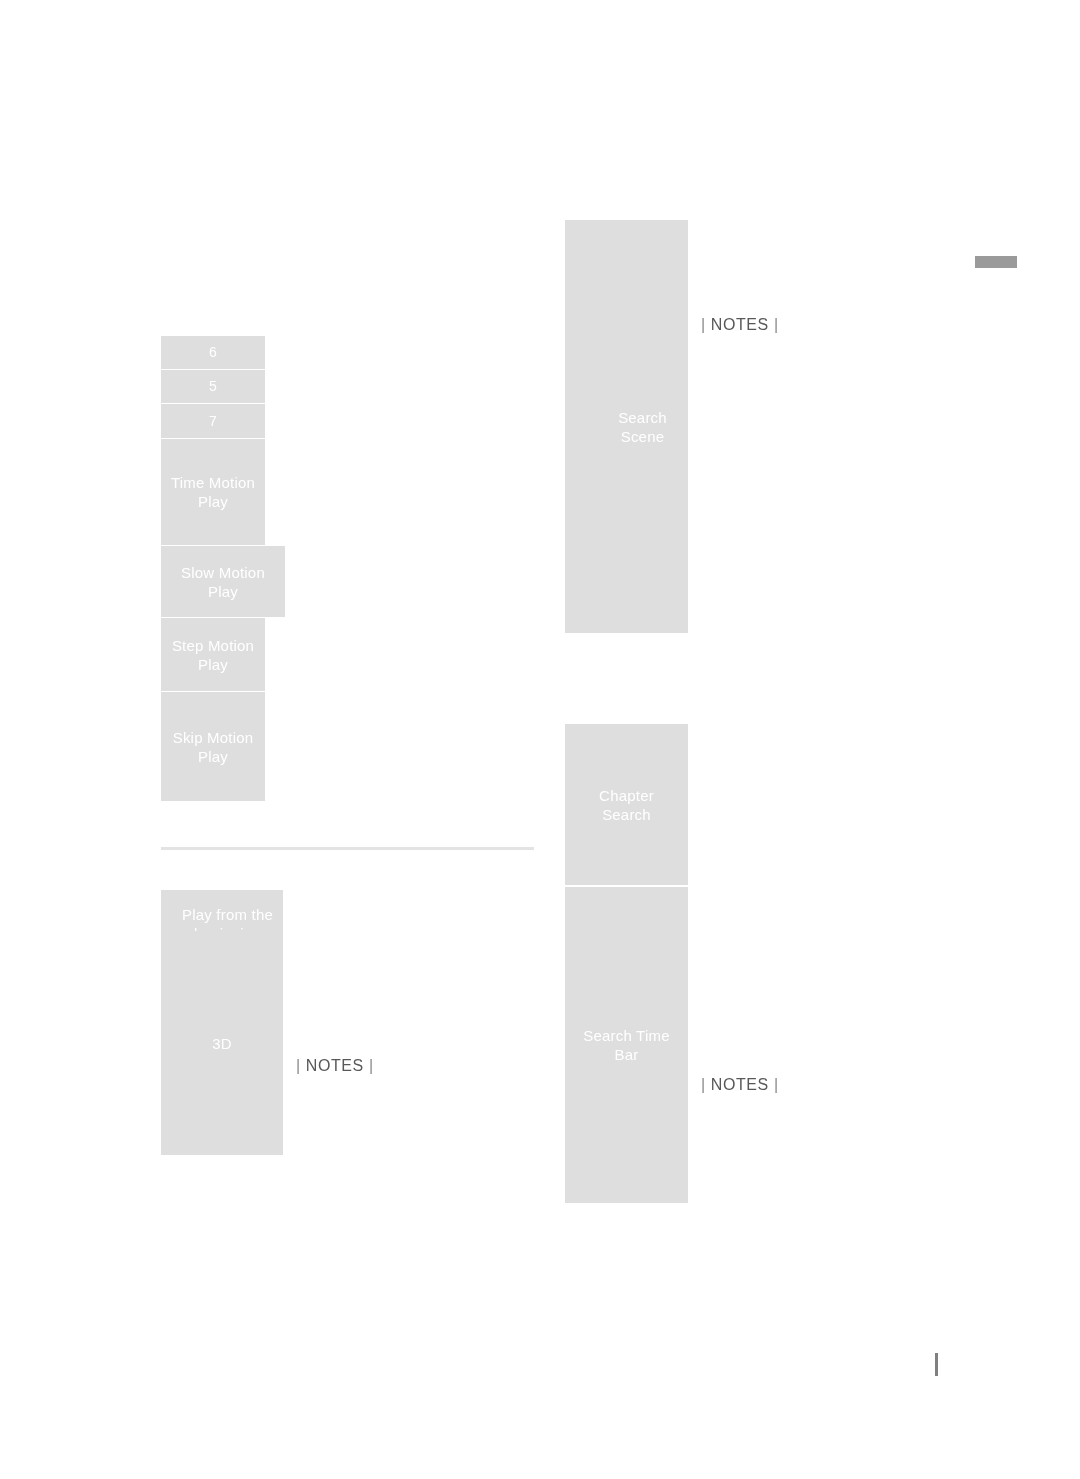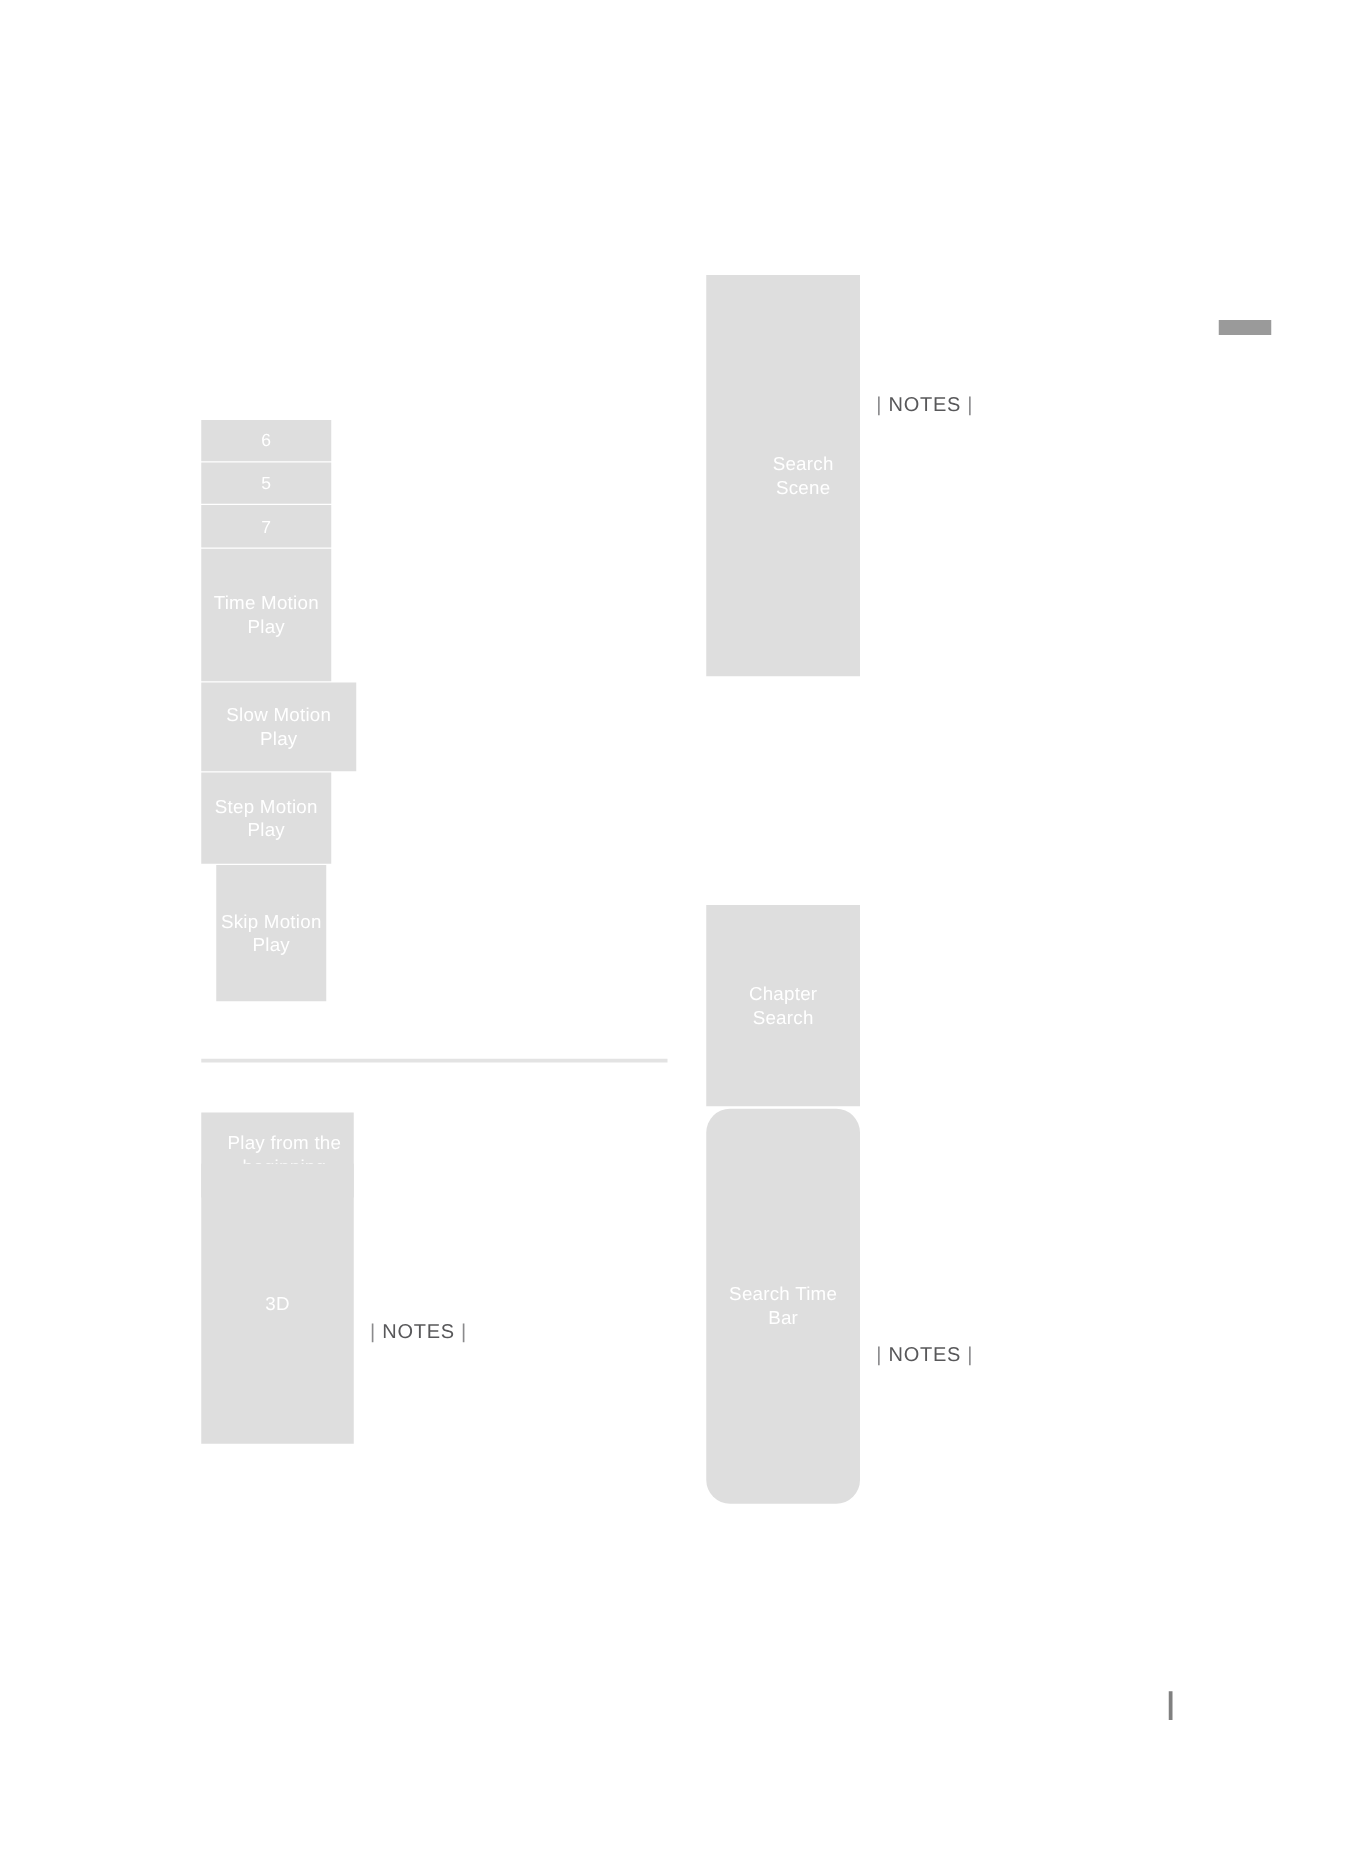--- a/index.html
+++ b/index.html
@@ -90,41 +90,41 @@
 
   <div class="block" style="left:161px; top:439px; width:104px; height:106px;">Time Motion
 Play</div>
 
   <div class="block" style="left:161px; top:546px; width:124px; height:71px;">Slow Motion
 Play</div>
 
   <div class="block" style="left:161px; top:618px; width:104px; height:73px;">Step Motion
 Play</div>
 
-  <div class="block" style="left:161px; top:692px; width:88px; height:109px;margin-left:12px;">Skip Motion
+  <div class="block" style="left:161px; top:692px; width:104px; height:109px;">Skip Motion
 Play</div>
 
   <div class="hrule" style="left:161px; top:847px; width:373px;"></div>
 
   <div class="block" style="left:161px; top:890px; width:122px; height:68px;padding-left:11px;">Play from the
 beginning</div>
 
   <div class="block" style="left:161px; top:931px; width:122px; height:224px;">3D</div>
 
   <div class="notes" style="left:291px; top:1057px;">
     <span class="pipe">|</span><span>NOTES</span><span class="pipe">|</span>
   </div>
 
-  <div class="block" style="left:565px; top:220px; width:123px; height:321px;padding-left:32px;">Search Scene</div>
+  <div class="block" style="left:565px; top:220px; width:123px; height:413px;padding-left:32px;">Search Scene</div>
 
 
   <div class="block" style="left:565px; top:724px; width:123px; height:161px;">Chapter
 Search</div>
 
-  <div class="block" style="left:565px; top:887px; width:123px; height:316px;border-radius:19px;">Search Time
+  <div class="block" style="left:565px; top:887px; width:123px; height:316px;">Search Time
 Bar</div>
 
   <div class="notes" style="left:696px; top:316px;">
     <span class="pipe">|</span><span>NOTES</span><span class="pipe">|</span>
   </div>
 
   <div class="notes" style="left:696px; top:1076px;">
     <span class="pipe">|</span><span>NOTES</span><span class="pipe">|</span>
   </div>
 

